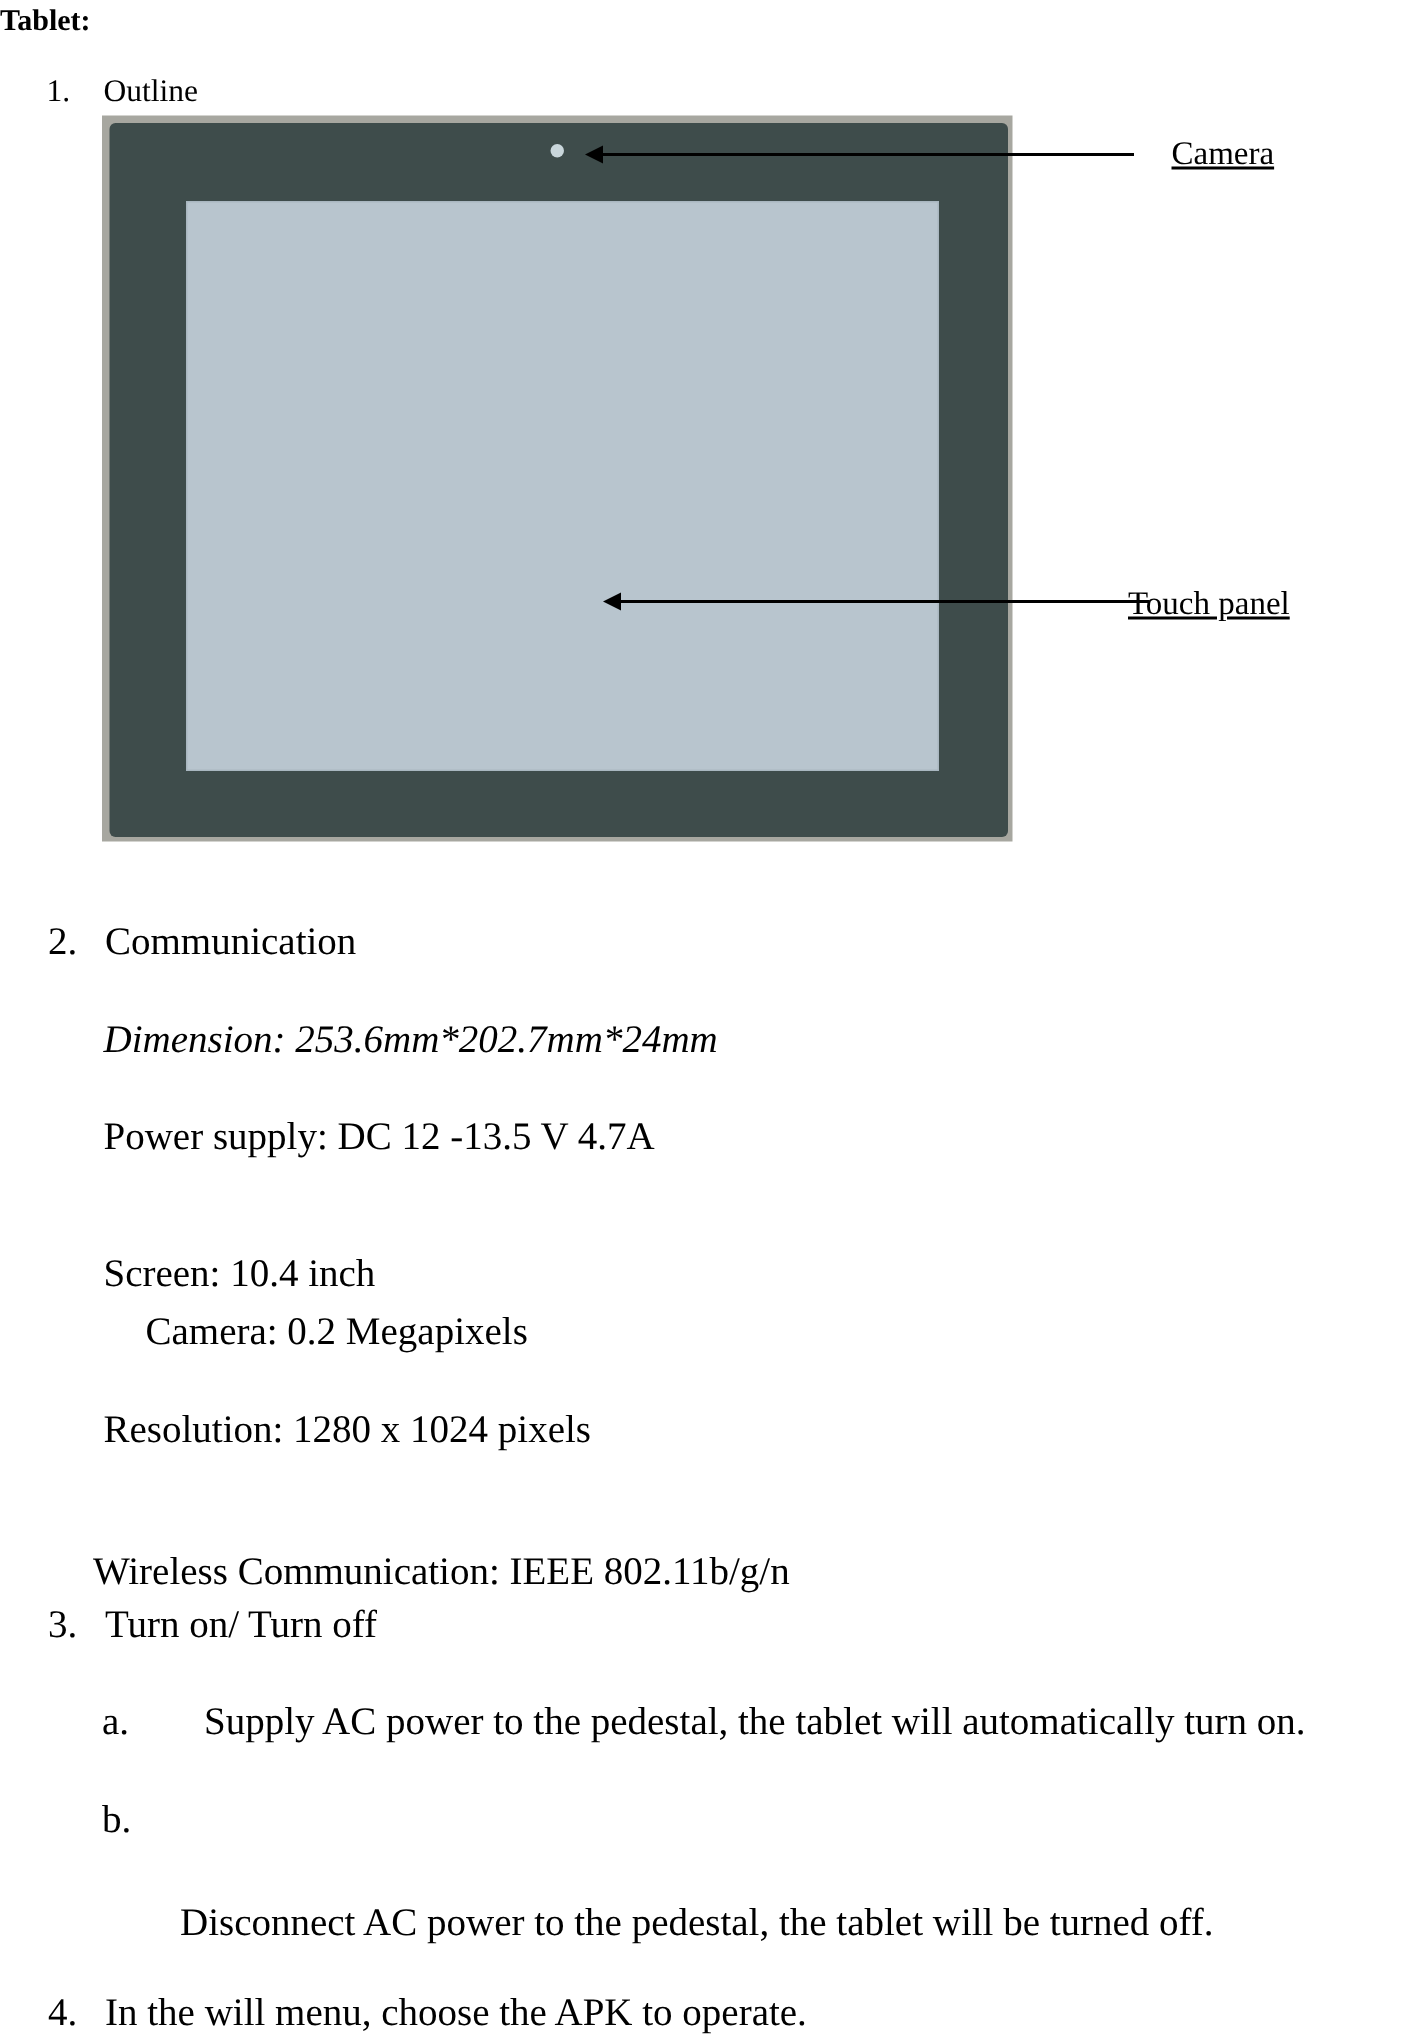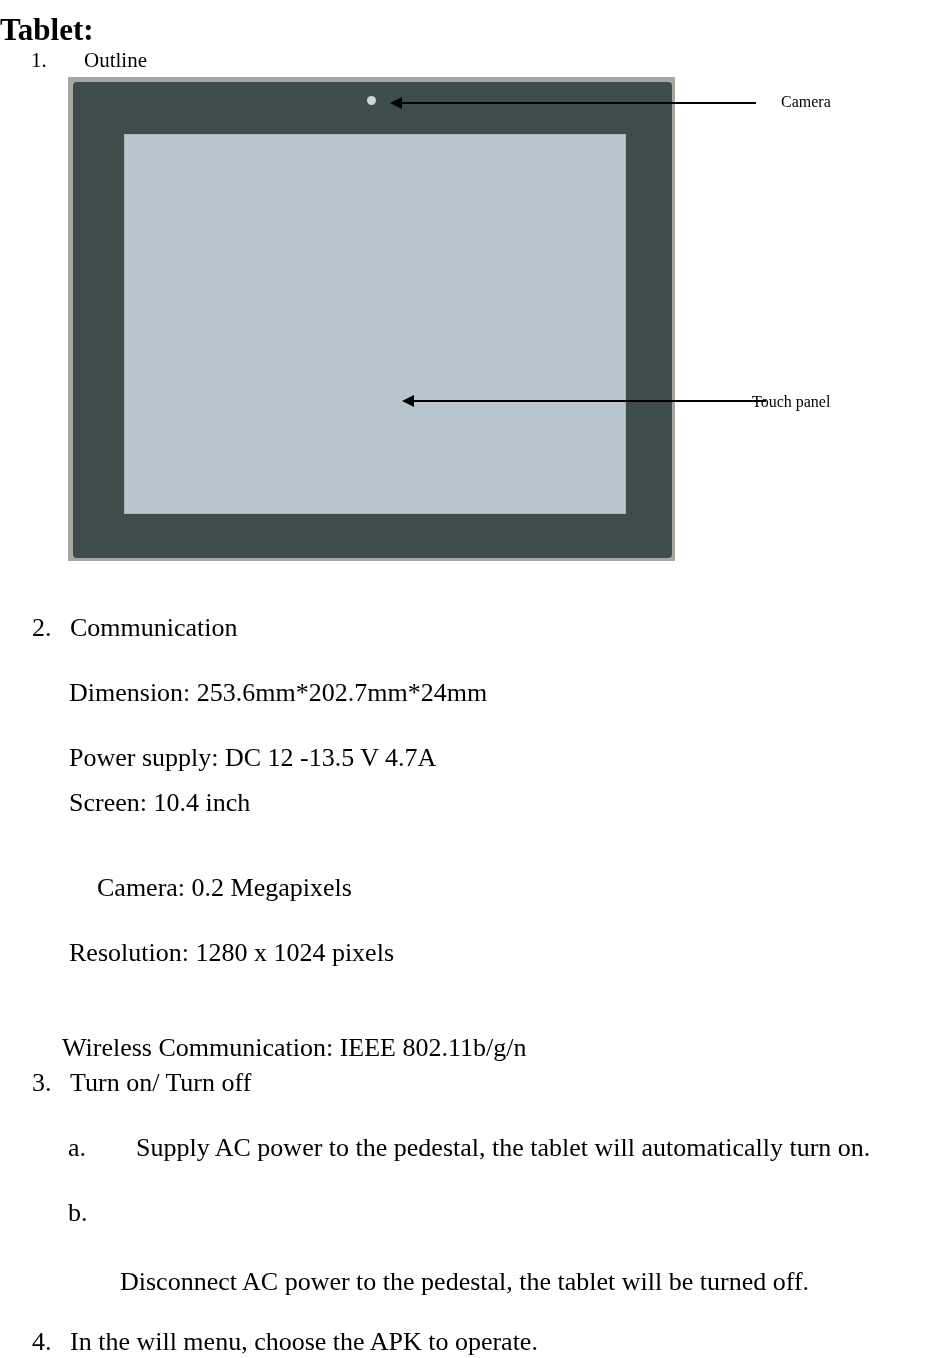--- a/index.html
+++ b/index.html
@@ -1,21 +1,21 @@
 <!DOCTYPE html>
 <html><head>
   <meta charset="utf-8">
   <style>
     html, body { margin: 0; padding: 0; background: #ffffff; }
     body {
       width: 942px; height: 1358px; position: relative; overflow: hidden;
       font-family: "Liberation Serif", "DejaVu Serif", serif; color: #000;
     }
     .abs { position: absolute; white-space: nowrap; }
-    .title { left: 0; top: 16px; font-size: 31px; font-weight: bold; line-height: 28px; }
+    .title { left: 0; top: 0; font-size: 20px; font-weight: bold; line-height: 28px; }
     .s-num { font-size: 21px; }
     .big { font-size: 26px; line-height: 30px; }
 
     
     .tablet-frame {
       position: absolute; left: 68px; top: 77px; width: 607px; height: 484px;
       background: #a7a7a0; box-sizing: border-box;
     }
     .tablet-body {
       position: absolute; left: 5px; top: 5px; right: 3px; bottom: 3px;
@@ -27,51 +27,51 @@
     }
     .camera-dot {
       position: absolute; left: 294px; top: 14px; width: 9px; height: 9px;
       border-radius: 50%; background: #c9d6db;
     }
     .arrow { position: absolute; height: 2px; background: #000; }
     .arrow::before {
       content: ""; position: absolute; left: -12px; top: -5px;
       border-right: 12px solid #000; border-top: 6px solid transparent; border-bottom: 6px solid transparent;
     }
-    .label { font-size: 16px; line-height: 26px; }
+    .label { font-size: 22px; line-height: 26px; text-decoration: underline; }
   </style>
 </head>
 <body>
 
 <div>
 
   <div class="abs title">Tablet:</div>
 
   <div class="abs s-num" style="left:31px; top:47px; line-height:26px;">1.</div>
-  <div class="abs s-num" style="left:84px; top:47px; line-height:26px;">Outline</div>
+  <div class="abs s-num" style="left:69px; top:47px; line-height:26px;">Outline</div>
 
   <div class="tablet-frame">
     <div class="tablet-body">
       <div class="camera-dot"></div>
       <div class="tablet-screen"></div>
     </div>
   </div>
 
   <div class="arrow" style="left:402px; top:102px; width:354px;"></div>
   <div class="abs label" style="left:781px; top:89px;">Camera</div>
 
   <div class="arrow" style="left:414px; top:400px; width:352px;"></div>
   <div class="abs label" style="left:752px; top:389px;">Touch panel</div>
 
   <div class="abs big" style="left:32px; top:613px;">2.</div>
   <div class="abs big" style="left:70px; top:613px;">Communication</div>
 
-  <div class="abs big" style="left:69px; top:678px;">Dimension: 253.6mm*202.7mm*24mm</div>
+  <div class="abs big" style="left:69px; top:678px;font-style:italic;">Dimension: 253.6mm*202.7mm*24mm</div>
   <div class="abs big" style="left:69px; top:743px;">Power supply: DC 12 -13.5 V  4.7A</div>
-  <div class="abs big" style="left:69px; top:788px;">Screen: 10.4 inch</div>
+  <div class="abs big" style="left:69px; top:834px;">Screen: 10.4 inch</div>
   <div class="abs big" style="left:69px; top:873px;margin-left:28px;">Camera: 0.2 Megapixels</div>
   <div class="abs big" style="left:69px; top:938px;">Resolution: 1280 x 1024 pixels</div>
   <div class="abs big" style="left:62px; top:993px;margin-top:40px;">Wireless Communication: IEEE 802.11b/g/n</div>
 
   <div class="abs big" style="left:32px; top:1068px;">3.</div>
   <div class="abs big" style="left:70px; top:1068px;">Turn on/ Turn off</div>
 
   <div class="abs big" style="left:68px; top:1133px;">a.</div>
   <div class="abs big" style="left:136px; top:1133px;">Supply AC power to the pedestal, the tablet will automatically turn on.</div>
 

